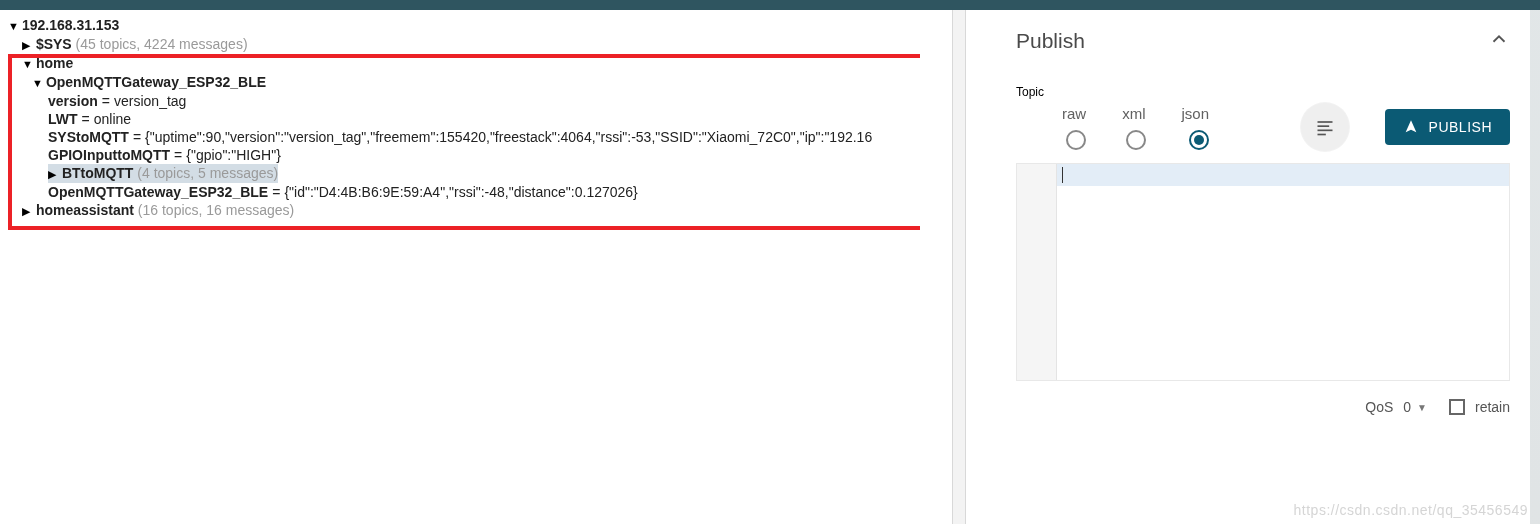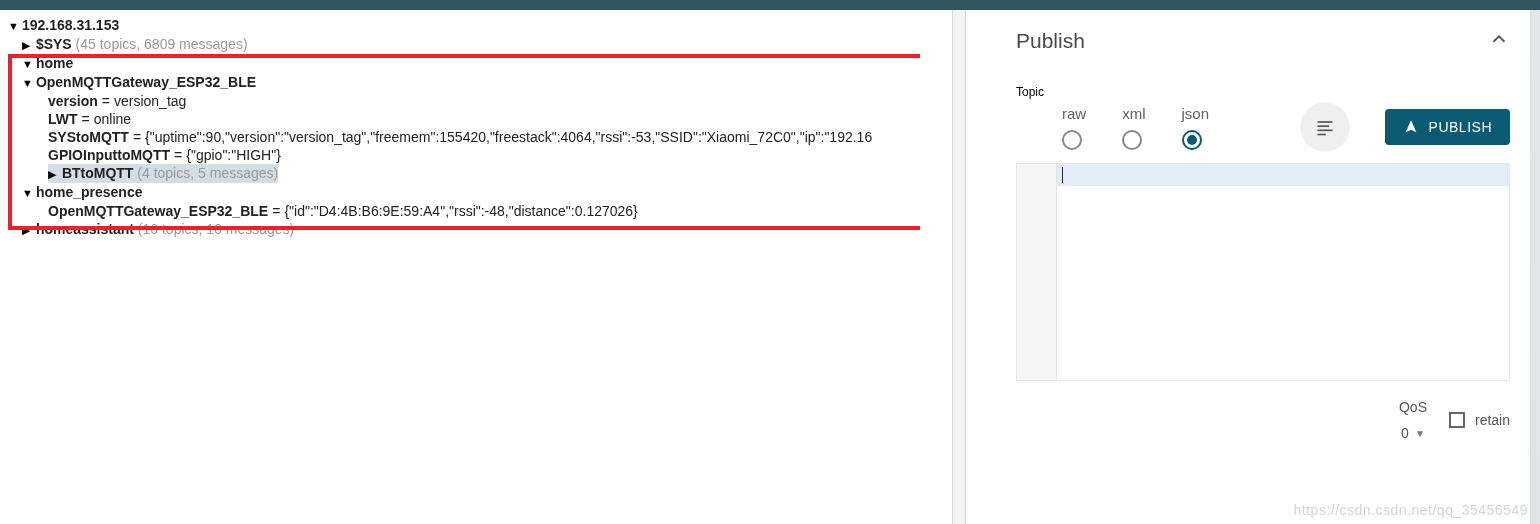--- a/index.html
+++ b/index.html
@@ -5,21 +5,21 @@
     * { box-sizing: border-box; margin: 0; padding: 0; }
     body { font-family: Arial, Helvetica, sans-serif; font-size: 14px; background: #fff; color: #222; }
     .top-bar { height: 10px; background: #2f5560; }
     .container { display: flex; width: 1540px; height: 514px; gap: 32px; }
     
     
     .left-panel { flex: 0 0 920px; background: #fff; position: relative; padding: 6px 0; overflow: hidden; }
     .tree-node { line-height: 18px; white-space: nowrap; }
     .indent-0 { padding-left: 8px; }
     .indent-1 { padding-left: 22px; }
-    .indent-2 { padding-left: 22px; }
+    .indent-2 { padding-left: 32px; }
     .indent-3 { padding-left: 48px; }
     .caret { display: inline-block; width: 10px; font-size: 11px; color: #000; cursor: pointer; }
     .node-label { font-weight: bold; }
     .node-meta { color: #9a9a9a; }
     .kv-key { font-weight: bold; }
     .kv-eq { padding: 0 4px; }
     .highlighted { background: #d3dde5; display: inline-block; }
     
     .red-box {
       position: absolute;
@@ -37,39 +37,39 @@
     .publish-header { display: flex; justify-content: space-between; align-items: center; margin-bottom: 32px; }
     .publish-title { font-size: 21px; color: #4a4a4a; font-weight: 400; }
     .collapse-icon { color: #555; cursor: pointer; }
     
     .topic-label { font-size: 12px; color: #000000; margin-bottom: 4px; }
     .topic-row { display: flex; align-items: center; border-bottom: 1px solid #8a8a8a; padding: 4px 0; margin-bottom: 22px; }
     .topic-input { flex: 1; border: none; outline: none; font-size: 16px; color: #333; background: transparent; }
     .clear-x { color: #888; cursor: pointer; font-size: 16px; padding: 0 4px; }
     
     .format-row { display: flex; align-items: center; gap: 36px; margin-bottom: 12px; }
-    .fmt-option { display: flex; flex-direction: column; align-items: flex-start; gap: 8px; cursor: pointer; }
+    .fmt-option { display: flex; flex-direction: column; align-items: flex-end; gap: 8px; cursor: pointer; }
     .fmt-label { font-size: 15px; color: #616161; }
     .radio { width: 20px; height: 20px; border: 2px solid #888; border-radius: 50%; display: flex; align-items: center; justify-content: center; }
     .radio.selected { border-color: #0b5a74; }
     .radio.selected .radio-dot { width: 10px; height: 10px; background: #0b5a74; border-radius: 50%; }
     
     .spacer { flex: 1; }
     .icon-btn { width: 48px; height: 48px; border-radius: 50%; background: #efefef; display: flex; align-items: center; justify-content: center; cursor: pointer; color: #555; box-shadow: 0 0 0 1px rgba(0,0,0,.05); }
     .publish-btn { background: #0b5a74; color: #fff; border: none; border-radius: 4px; padding: 10px 18px; font-size: 14px; font-weight: 500; display: flex; align-items: center; gap: 10px; cursor: pointer; letter-spacing: .5px; }
     .publish-btn svg { width: 16px; height: 16px; }
     
     .editor-area { margin-top: 10px; height: 218px; background: #fff; border: 1px solid #e8e8e8; display: flex; }
     .gutter { width: 40px; background: #f5f5f5; border-right: 1px solid #e4e4e4; }
     .editor-body { flex: 1; position: relative; }
     .cursor-line { position: absolute; top: 3px; left: 5px; width: 1px; height: 16px; background: #333; }
     .sel-line { position: absolute; top: 0; left: 0; right: 0; height: 22px; background: #e3edf7; }
     
     .bottom-row { display: flex; justify-content: flex-end; align-items: center; gap: 22px; margin-top: 18px; color: #555; }
-    .qos-wrap { display: flex; align-items: center; gap: 10px; flex-direction: column; }
+    .qos-wrap { display: flex; align-items: center; gap: 10px; }
     .qos-value { display: flex; align-items: center; gap: 6px; cursor: pointer; }
     .tri-down { font-size: 10px; color: #777; }
     .retain-wrap { display: flex; align-items: center; gap: 10px; cursor: pointer; }
     .checkbox-empty { width: 16px; height: 16px; border: 2px solid #666; }
     
     .watermark { position: absolute; bottom: 6px; right: 12px; color: #d5d5d5; font-size: 14px; letter-spacing: .5px; pointer-events: none; }
     .scroll-edge { position: absolute; right: 0; top: 0; bottom: 0; width: 10px; background: linear-gradient(#3a5a63, #304a52); opacity: .15; }
   </style>
 </head>
 <body>
@@ -78,21 +78,21 @@
 <div class="container">
 
   <div class="left-panel">
     <div class="tree-node indent-0">
       <span class="caret">▼</span>
       <span class="node-label">192.168.31.153</span>
     </div>
     <div class="tree-node indent-1">
       <span class="caret">▶</span>
       <span class="node-label">$SYS</span>
-      <span class="node-meta">(45 topics, 6809 messages)</span>
+      <span class="node-meta">(45 topics, 4224 messages)</span>
     </div>
     <div class="tree-node indent-1">
       <span class="caret">▼</span>
       <span class="node-label">home</span>
     </div>
     <div class="tree-node indent-2">
       <span class="caret">▼</span>
       <span class="node-label">OpenMQTTGateway_ESP32_BLE</span>
     </div>
     <div class="tree-node indent-3">
@@ -106,24 +106,20 @@
     </div>
     <div class="tree-node indent-3">
       <span class="kv-key">GPIOInputtoMQTT</span><span class="kv-eq">=</span><span>{"gpio":"HIGH"}</span>
     </div>
     <div class="tree-node indent-3">
       <span class="highlighted">
         <span class="caret">▶</span>
         <span class="kv-key">BTtoMQTT</span>
         <span class="node-meta">(4 topics, 5 messages)</span>
       </span>
-    </div>
-    <div class="tree-node indent-2">
-      <span class="caret">▼</span>
-      <span class="node-label">home_presence</span>
     </div>
     <div class="tree-node indent-3">
       <span class="kv-key">OpenMQTTGateway_ESP32_BLE</span><span class="kv-eq">=</span><span>{"id":"D4:4B:B6:9E:59:A4","rssi":-48,"distance":0.127026}</span>
     </div>
     <div class="tree-node indent-1">
       <span class="caret">▶</span>
       <span class="node-label">homeassistant</span>
       <span class="node-meta">(16 topics, 16 messages)</span>
     </div>
 

